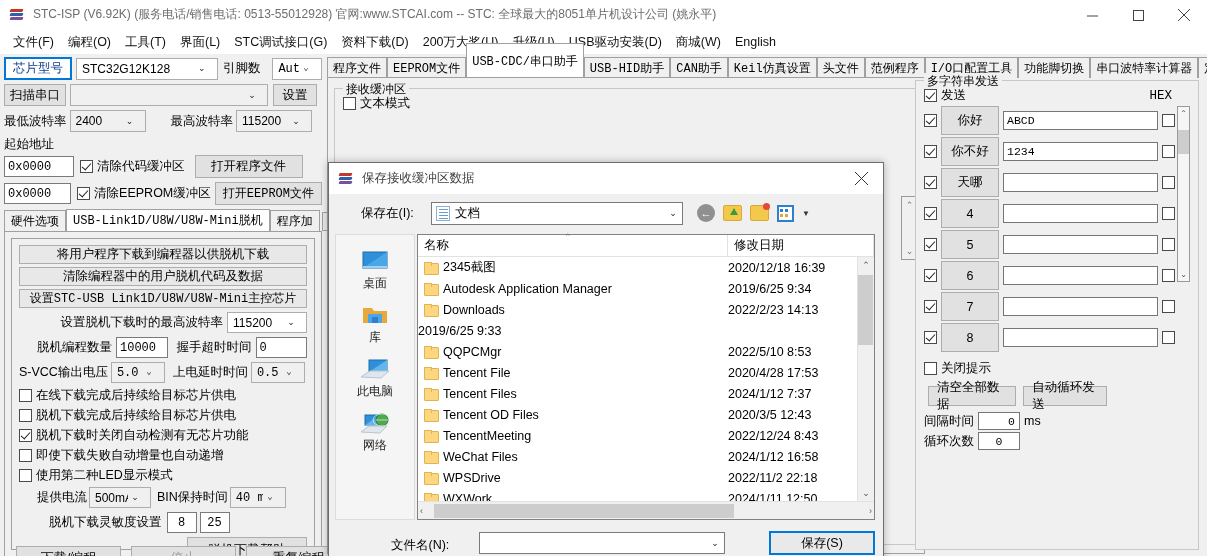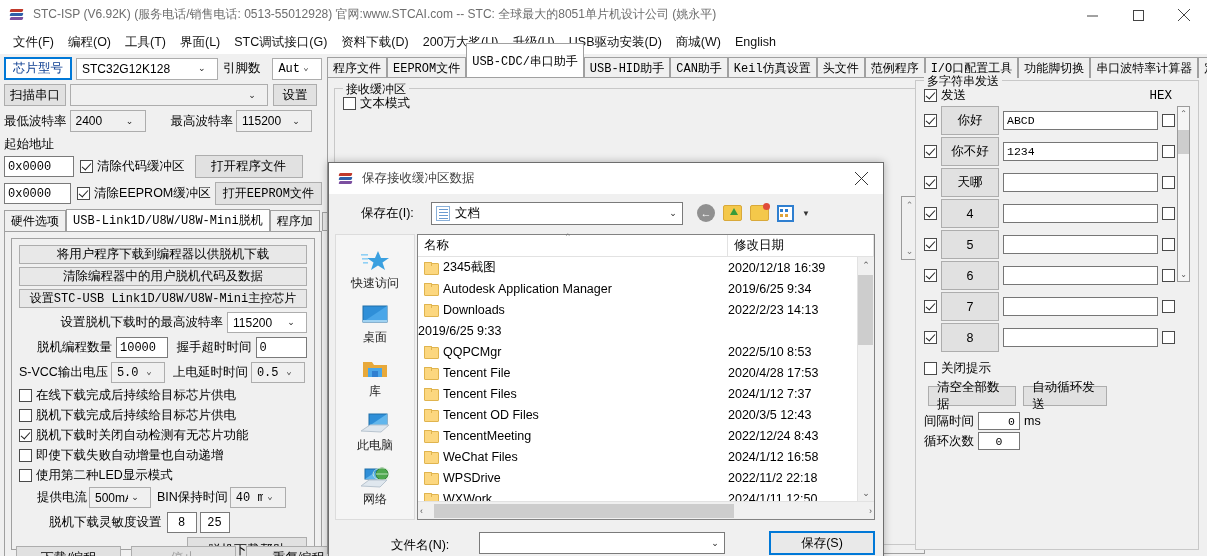--- a/index.html
+++ b/index.html
@@ -542,29 +542,20 @@
             <span style="width:17px;height:17px;background:#fff;border:2px solid #2f7fd0;display:inline-block;position:relative;">
               <span style="position:absolute;left:1px;top:2px;width:3px;height:3px;background:#2f7fd0;box-shadow:5px 0 0 #2f7fd0,0 5px 0 #e0a43a,5px 5px 0 #e0a43a;"></span>
             </span>
             <span style="font-size:8px;color:#333;">▼</span>
           </div>
         </div>
 
         <div class="places">
           <div class="place">
             <svg width="30" height="24" viewBox="0 0 30 24">
-              <polygon points="18,2 21,9 29,9 22.5,13.5 25,21 18,16.5 11,21 13.5,13.5 7,9 15,9" fill="#3aa0e0"></polygon>
-              <rect x="1" y="5" width="7" height="1.6" fill="#8fd0f5"></rect>
-              <rect x="2" y="9" width="6" height="1.6" fill="#8fd0f5"></rect>
-              <rect x="3" y="13" width="5" height="1.6" fill="#8fd0f5"></rect>
-            </svg>
-            <div class="pl">快速访问</div>
-          </div>
-          <div class="place">
-            <svg width="30" height="24" viewBox="0 0 30 24">
               <rect x="3" y="3" width="24" height="16" fill="#2f8fd8" stroke="#1f6fa8"></rect>
               <polygon points="3,19 27,3 27,19" fill="#4aa6e8"></polygon>
               <rect x="3" y="17" width="24" height="2" fill="#9fd2f2"></rect>
             </svg>
             <div class="pl">桌面</div>
           </div>
           <div class="place">
             <svg width="30" height="24" viewBox="0 0 30 24">
               <path d="M3 5 h9 l2 3 h13 v12 H3 Z" fill="#e8a93a"></path>
               <rect x="8" y="11" width="14" height="9" fill="#4aa6e8"></rect>

